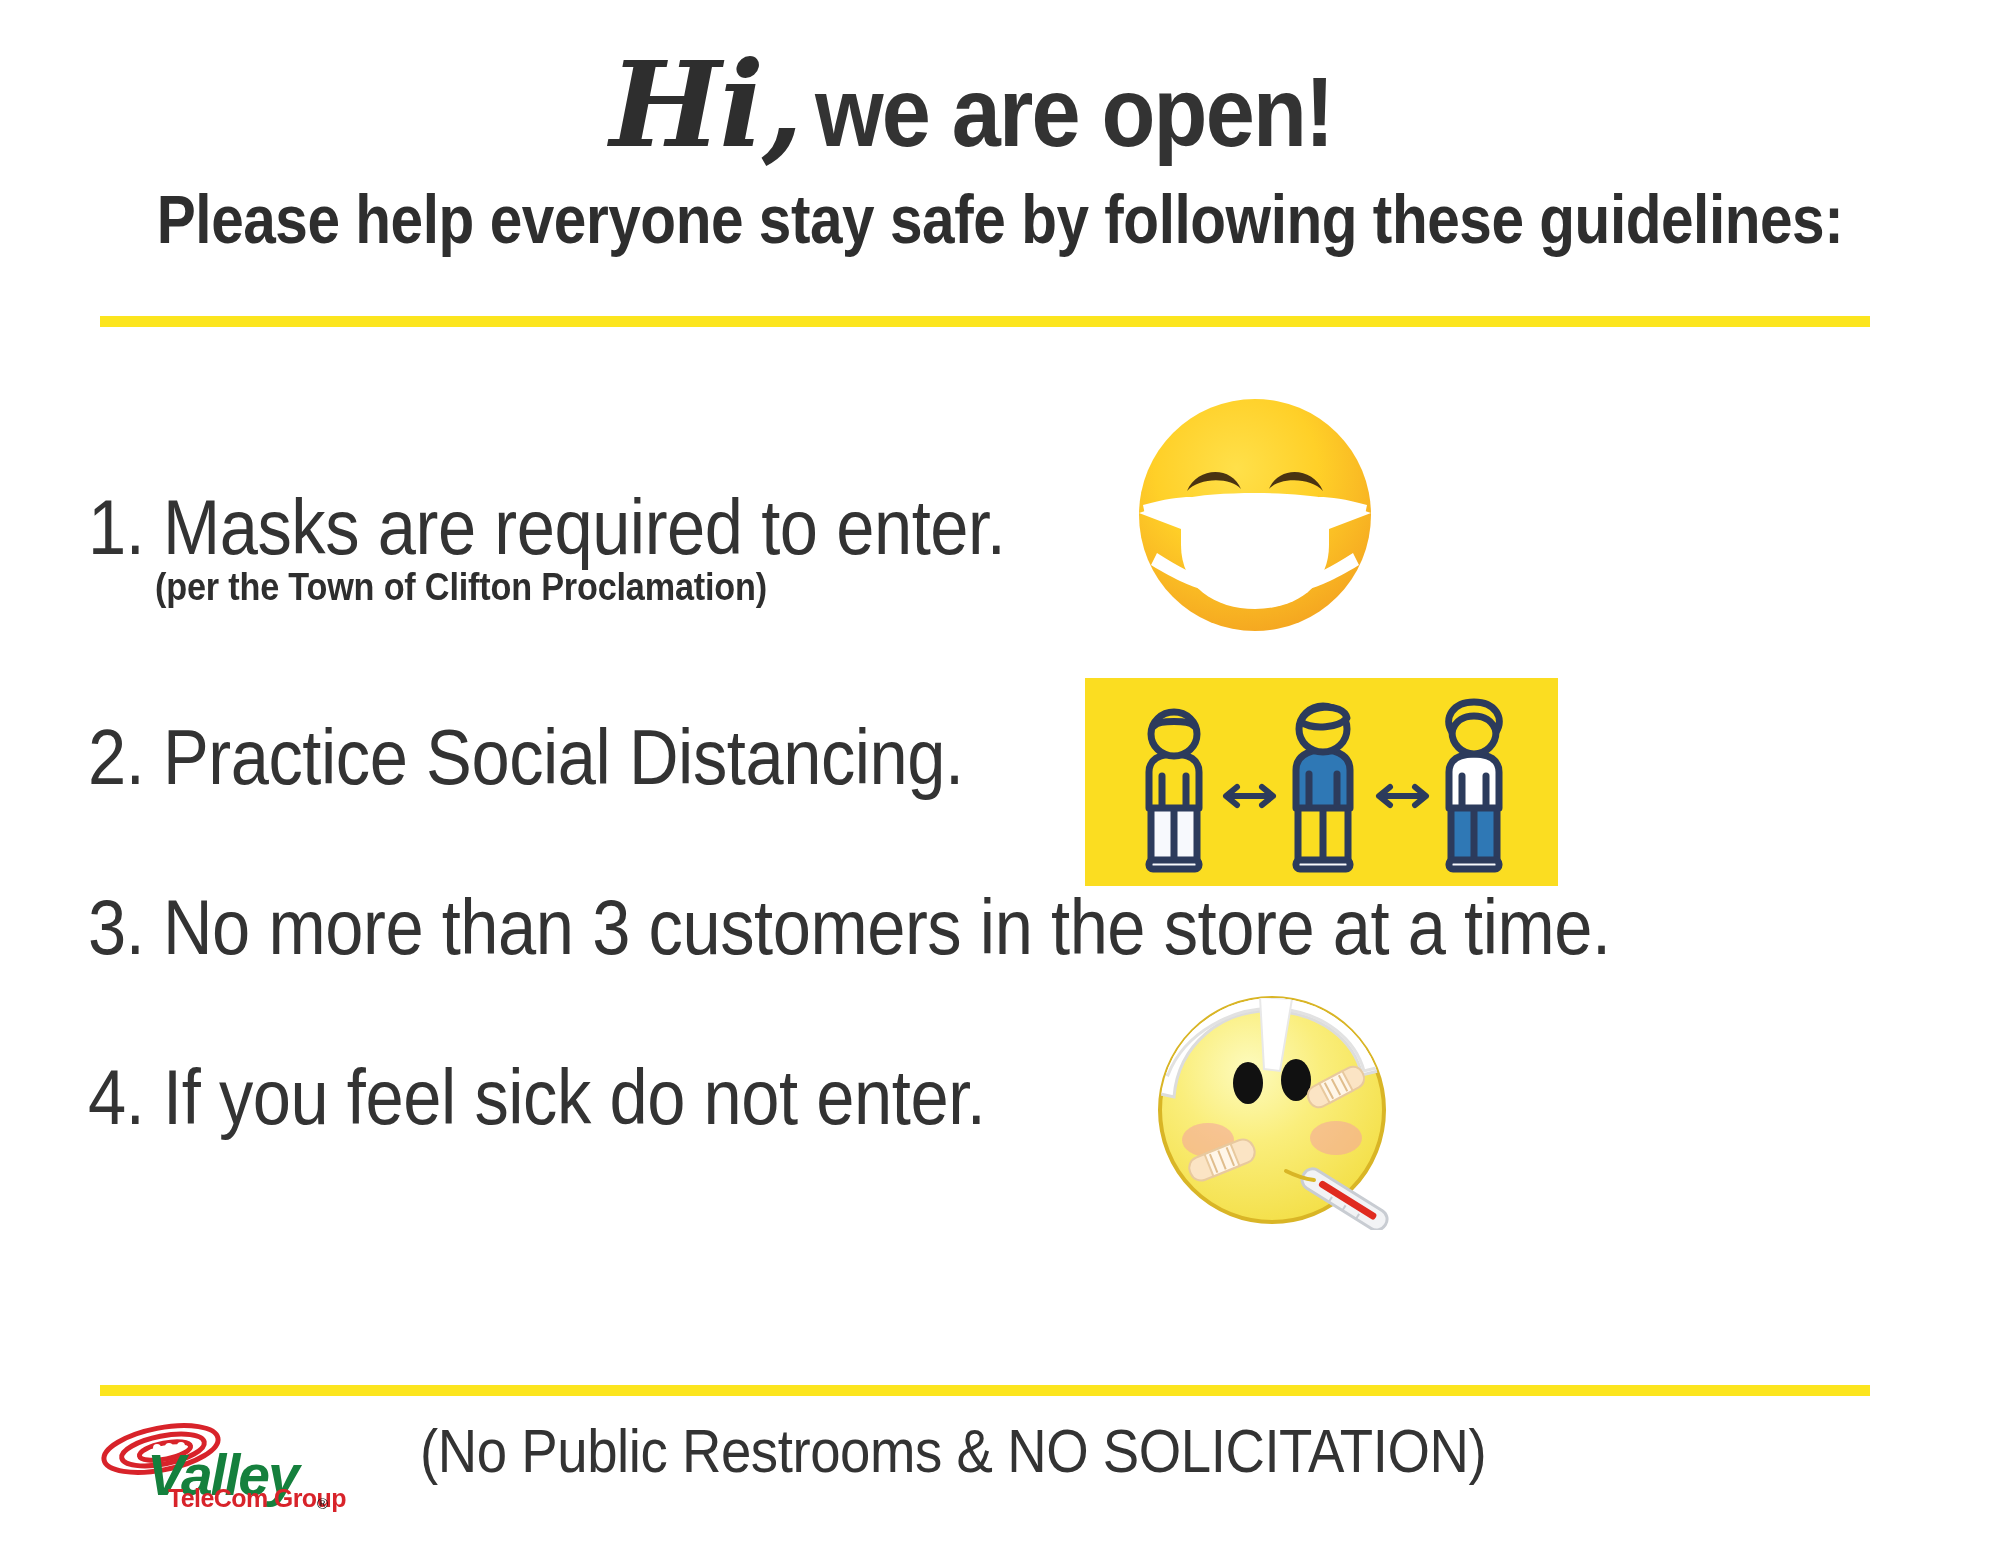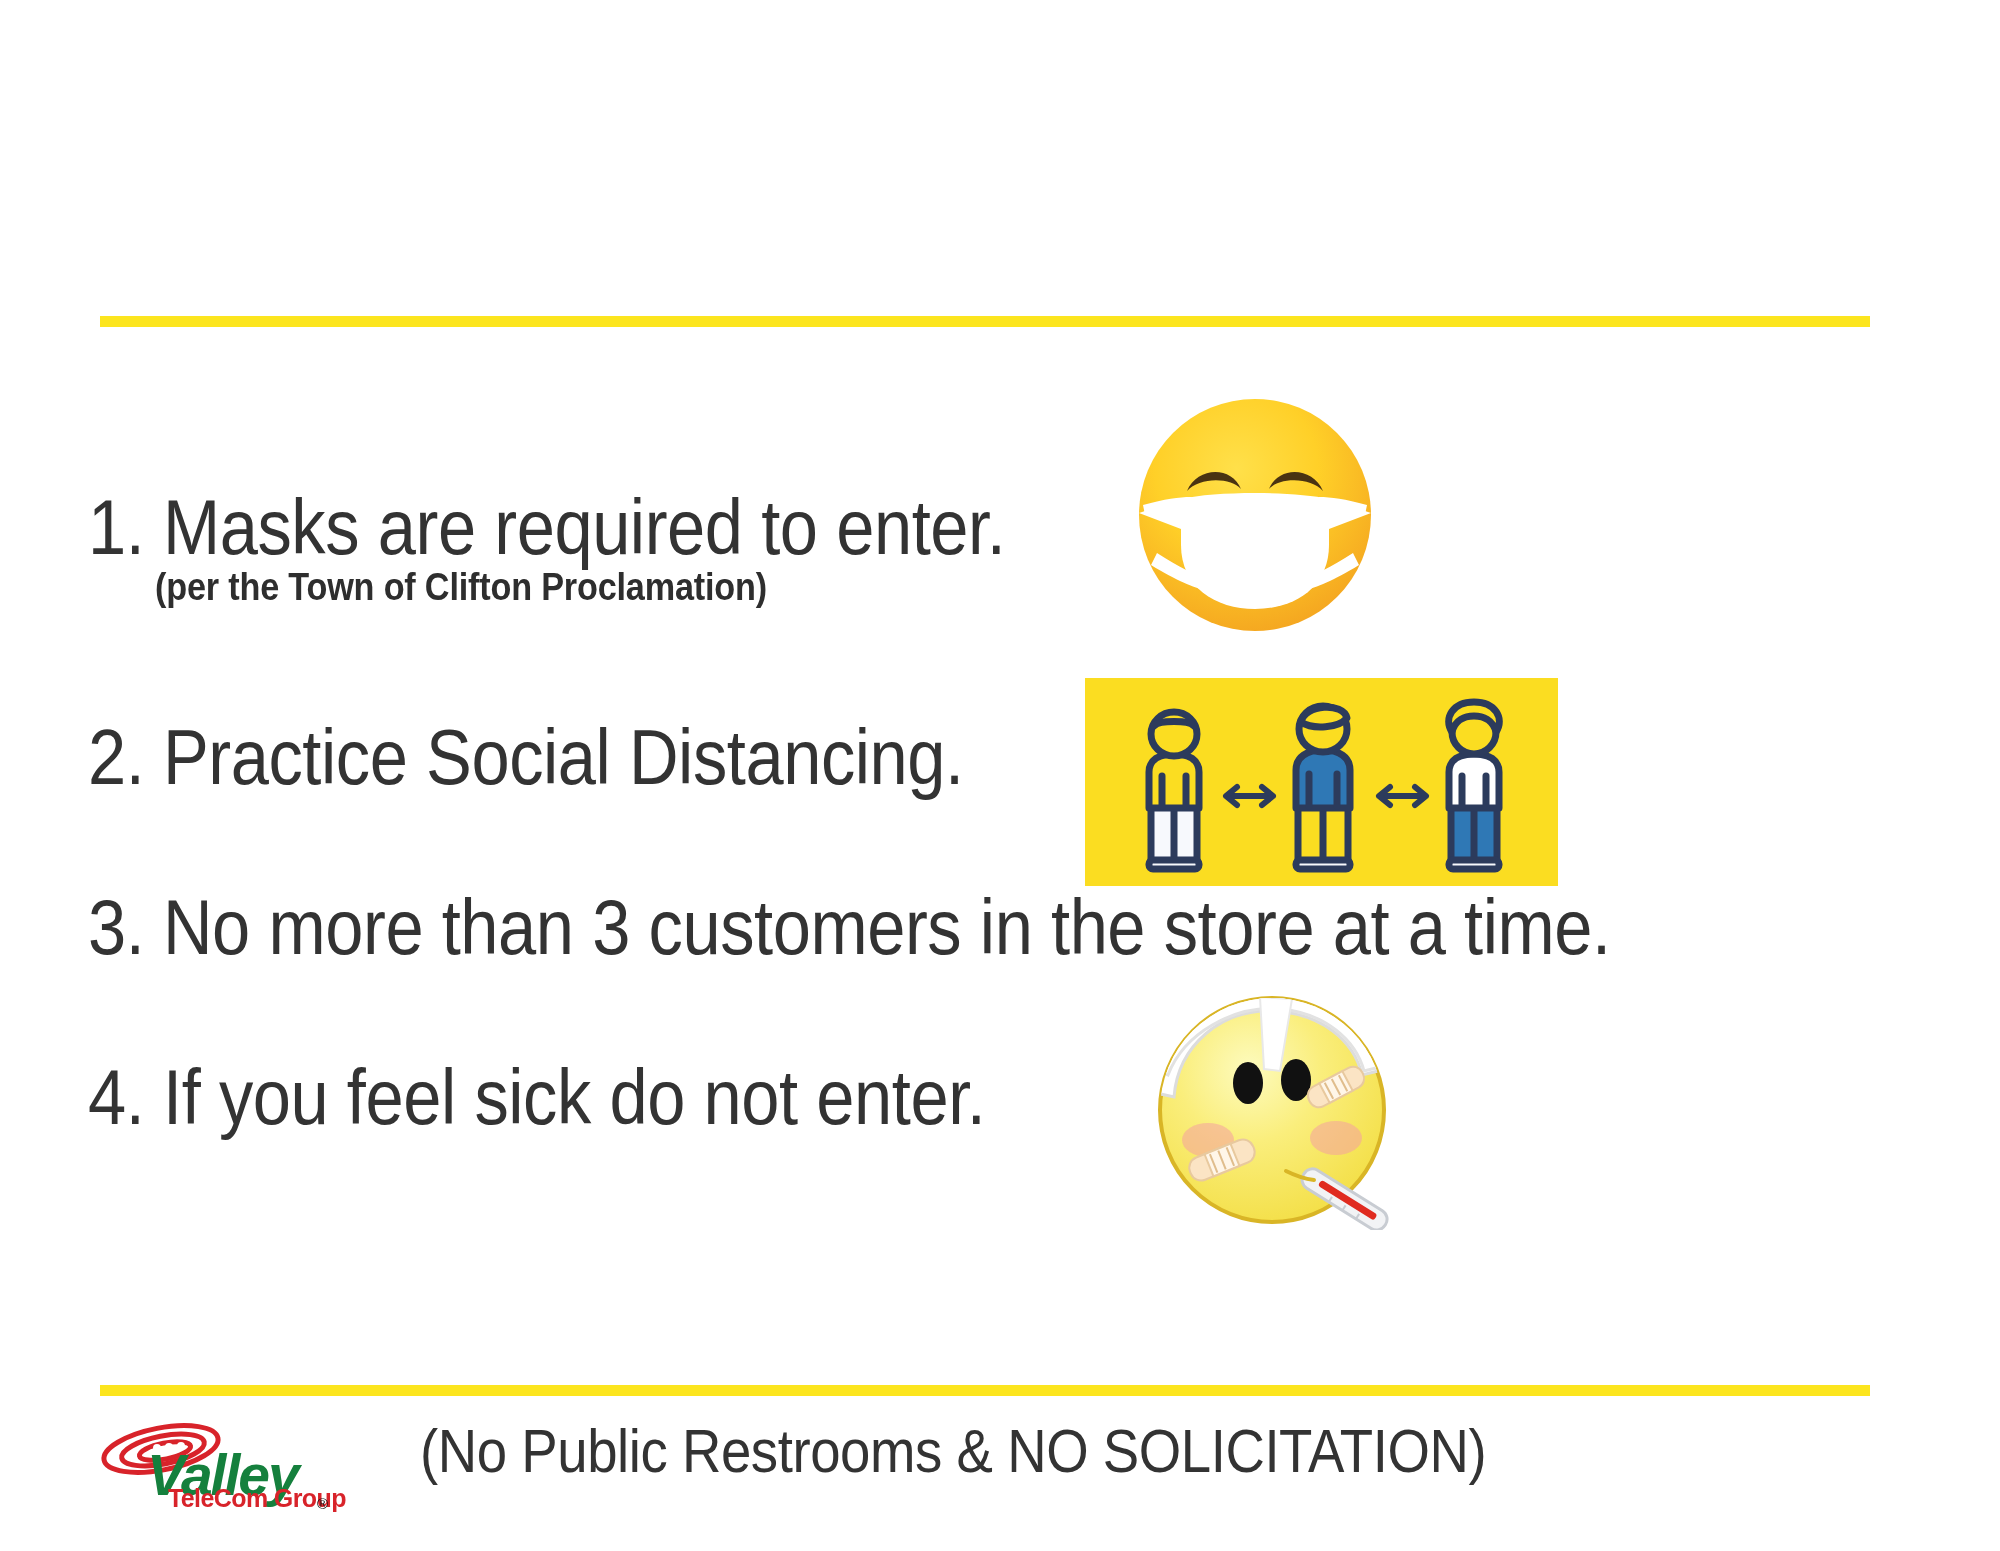--- a/index.html
+++ b/index.html
@@ -214,20 +214,26 @@
     font-family: "Liberation Sans", sans-serif;
     font-size: 15px;
     color: #111111;
   }
 </style>
 </head>
 <body>
 
 <div class="sign">
 
+  <div class="header">
+    <div class="title-row">
+      <span class="title-script">Hi,</span><span class="title-bold">we are open!</span>
+    </div>
+    <div class="subtitle">Please help everyone stay safe by following these guidelines:</div>
+  </div>
 
   <div class="rule rule-top"></div>
 
   <div class="item item-1">1. Masks are required to enter.</div>
   <div class="subnote">(per the Town of Clifton Proclamation)</div>
 
   <svg class="emoji-mask" viewBox="0 0 240 240">
     <defs>
       <radialGradient id="maskFaceGrad" cx="42%" cy="30%" r="78%">
         <stop offset="0%" stop-color="#ffe04a"></stop>

